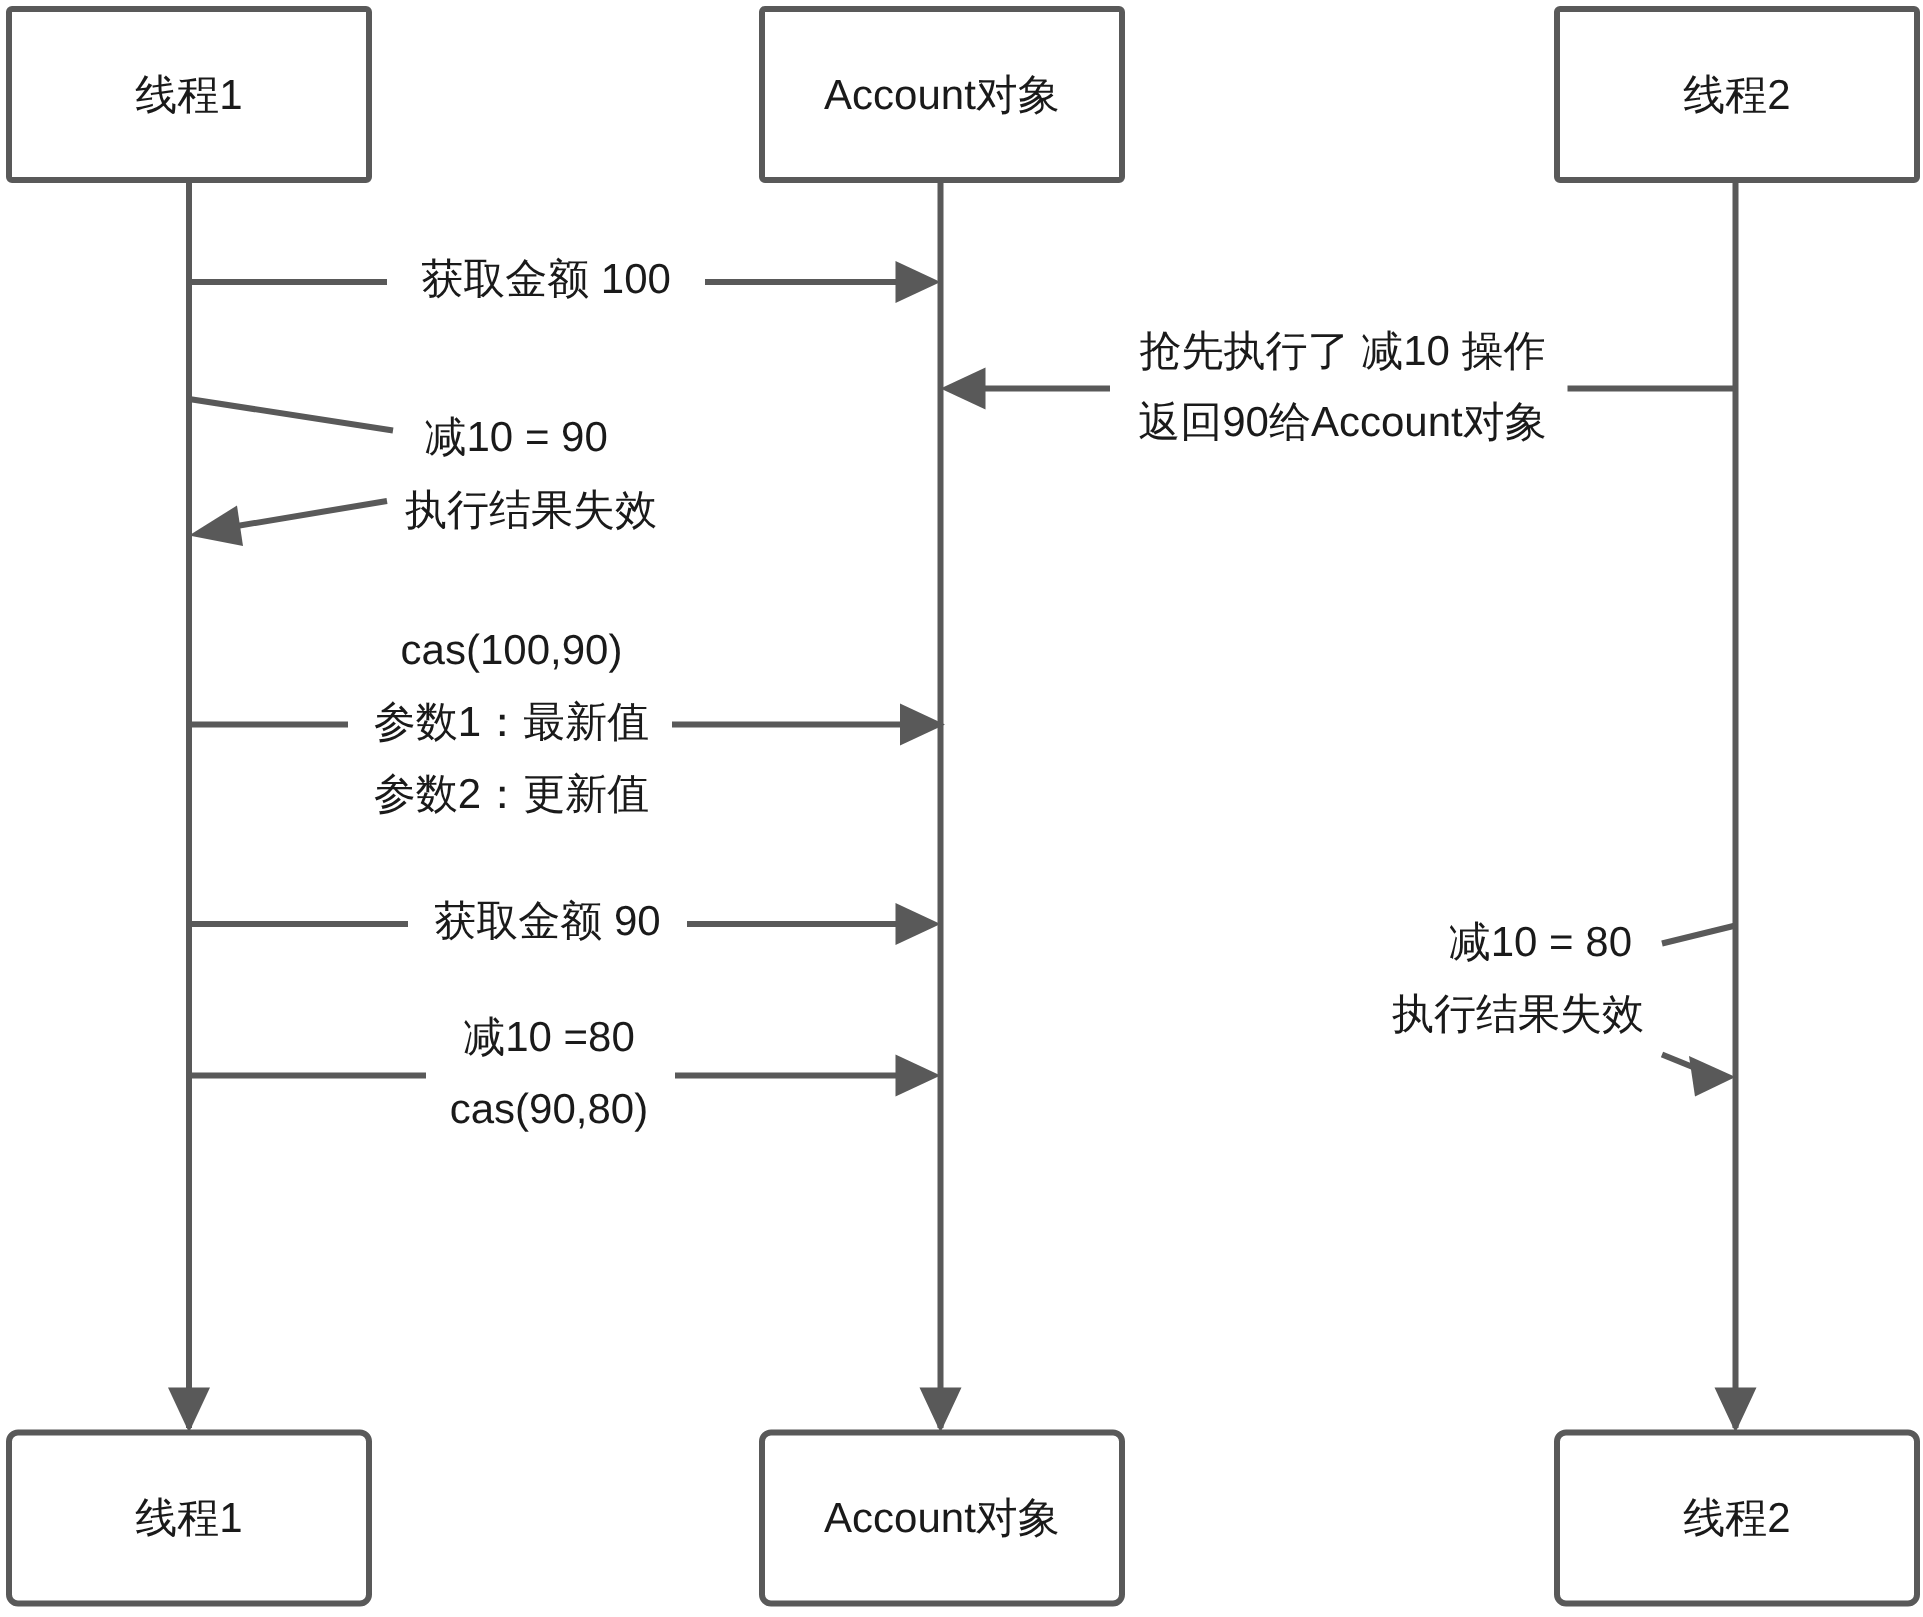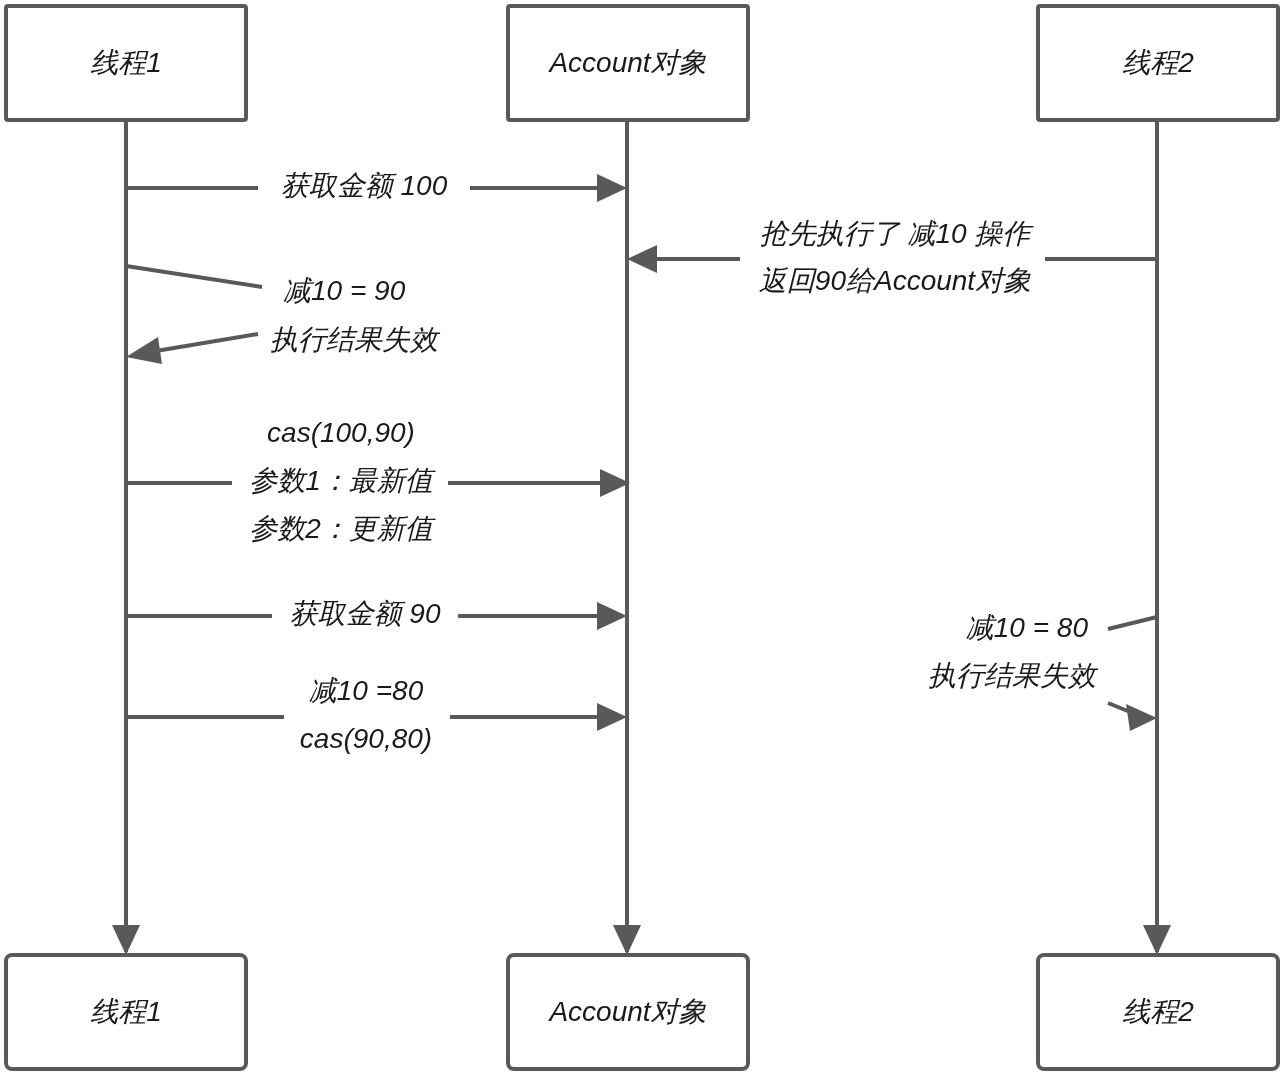--- a/index.html
+++ b/index.html
@@ -10,21 +10,20 @@
   body {
     width: 1282px;
     height: 1078px;
     font-family: "Liberation Sans", "DejaVu Sans", sans-serif;
     overflow: hidden;
   }
   #diagram-root {
     position: relative;
     width: 1282px;
     height: 757px;
-    font-style: italic;
   }
   svg#seq-svg {
     position: absolute;
     top: 0;
     left: 0;
     width: 1282px;
     height: 1078px;
   }
   .lifeline-box {
     fill: #ffffff;

